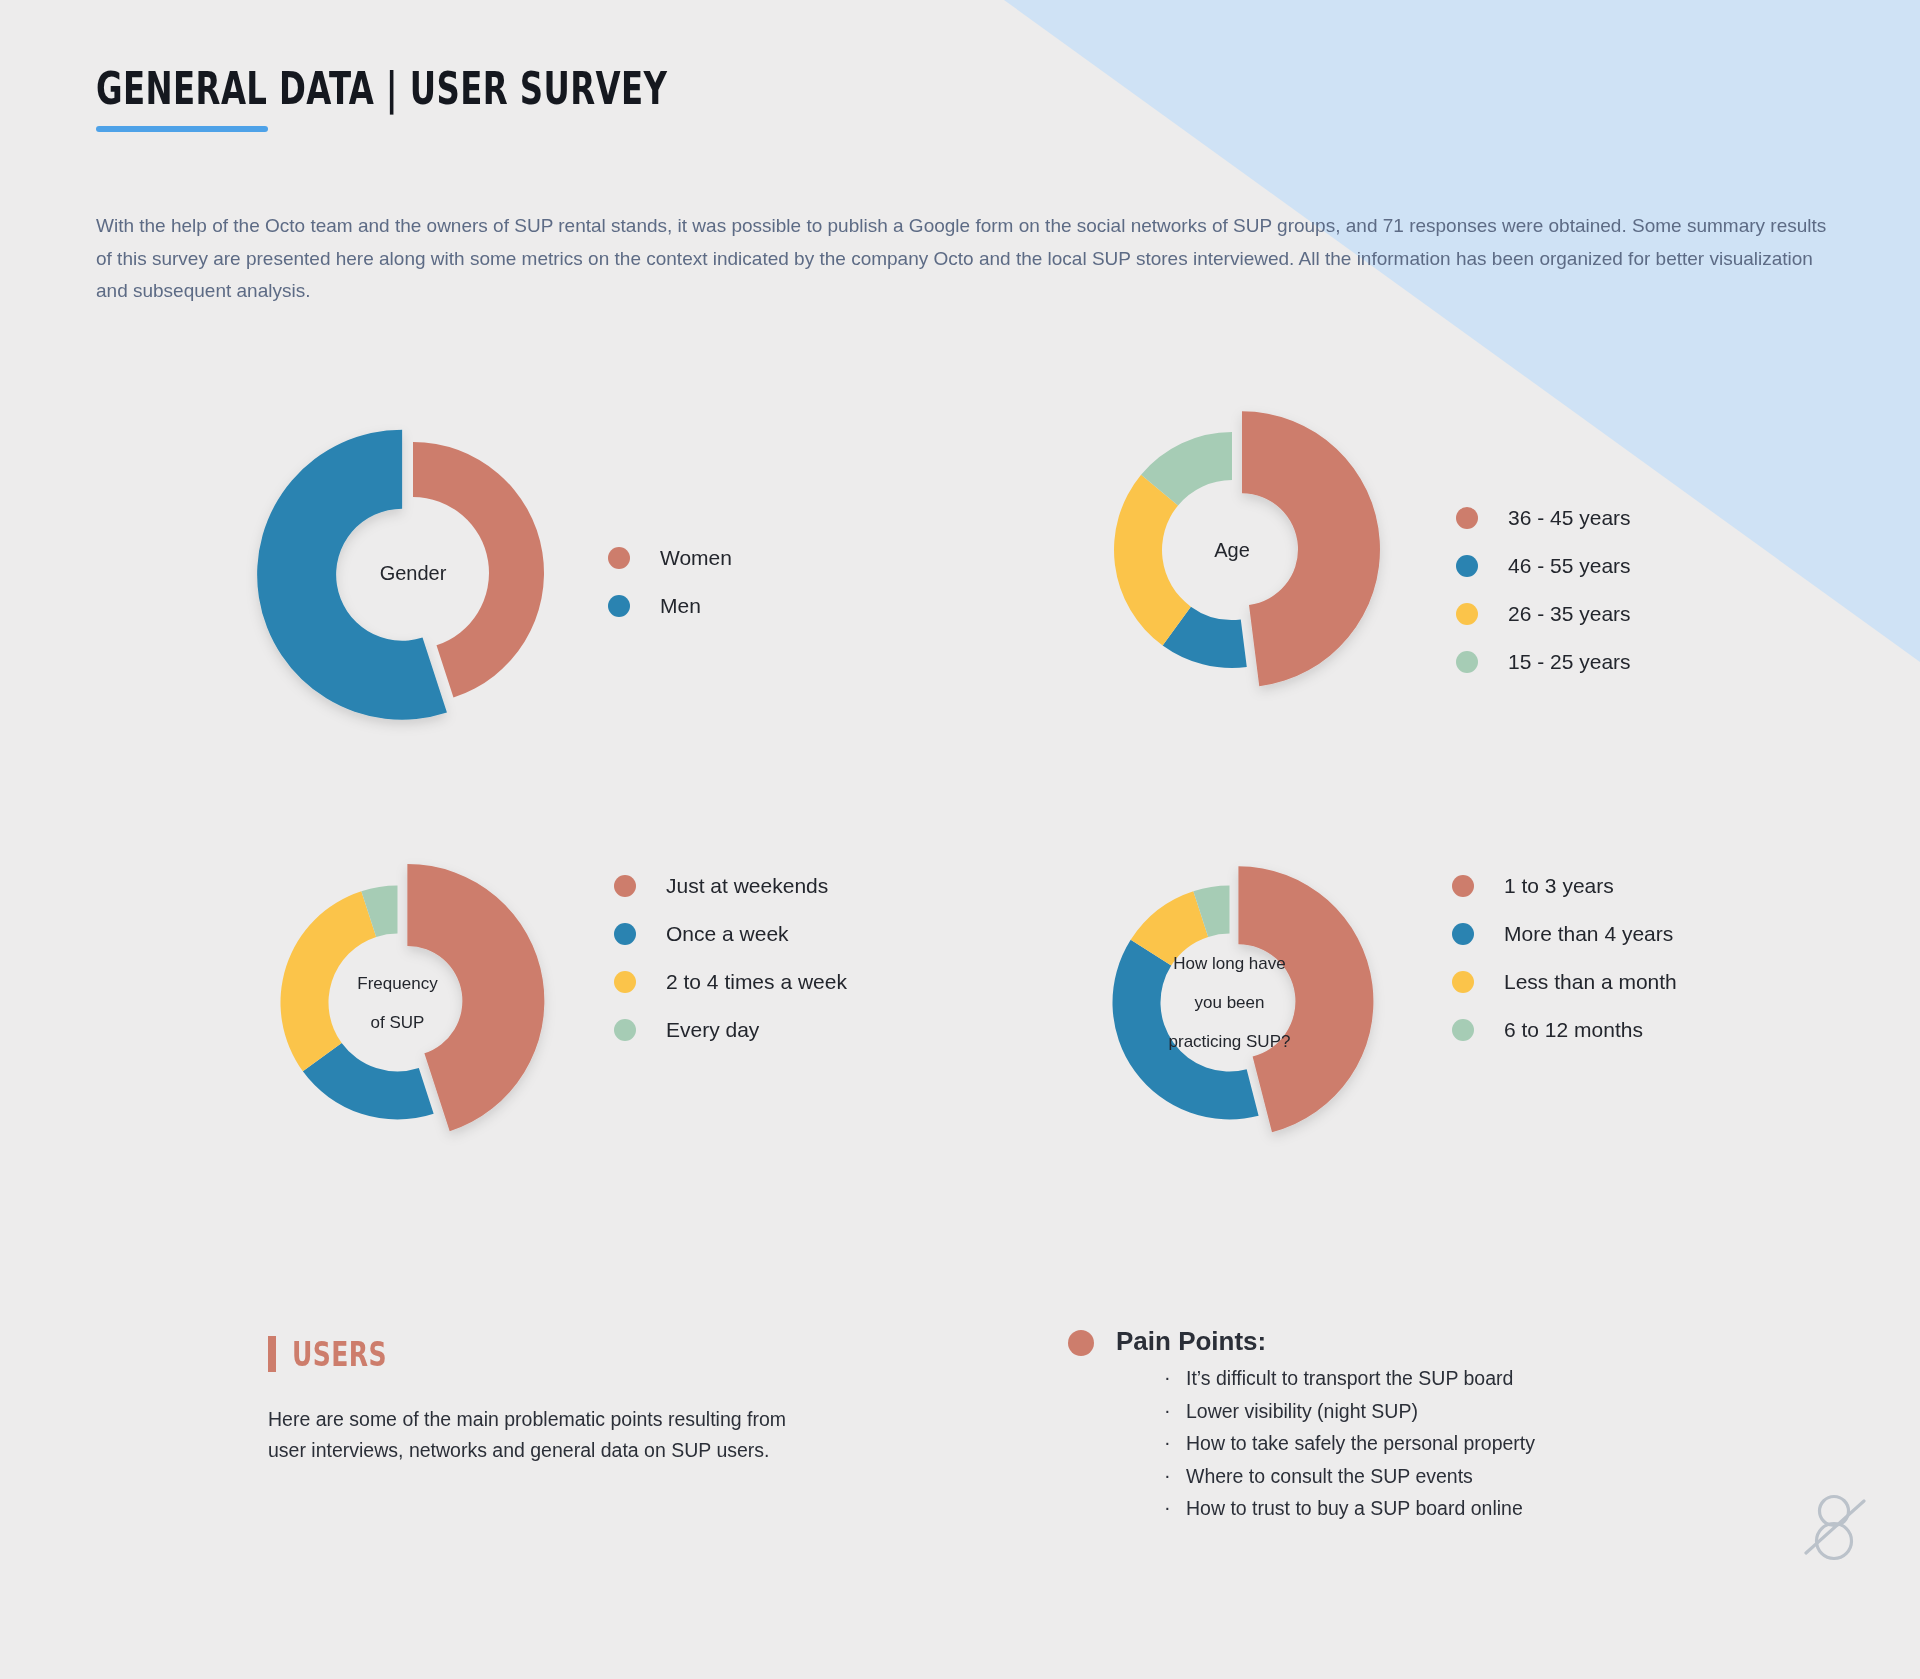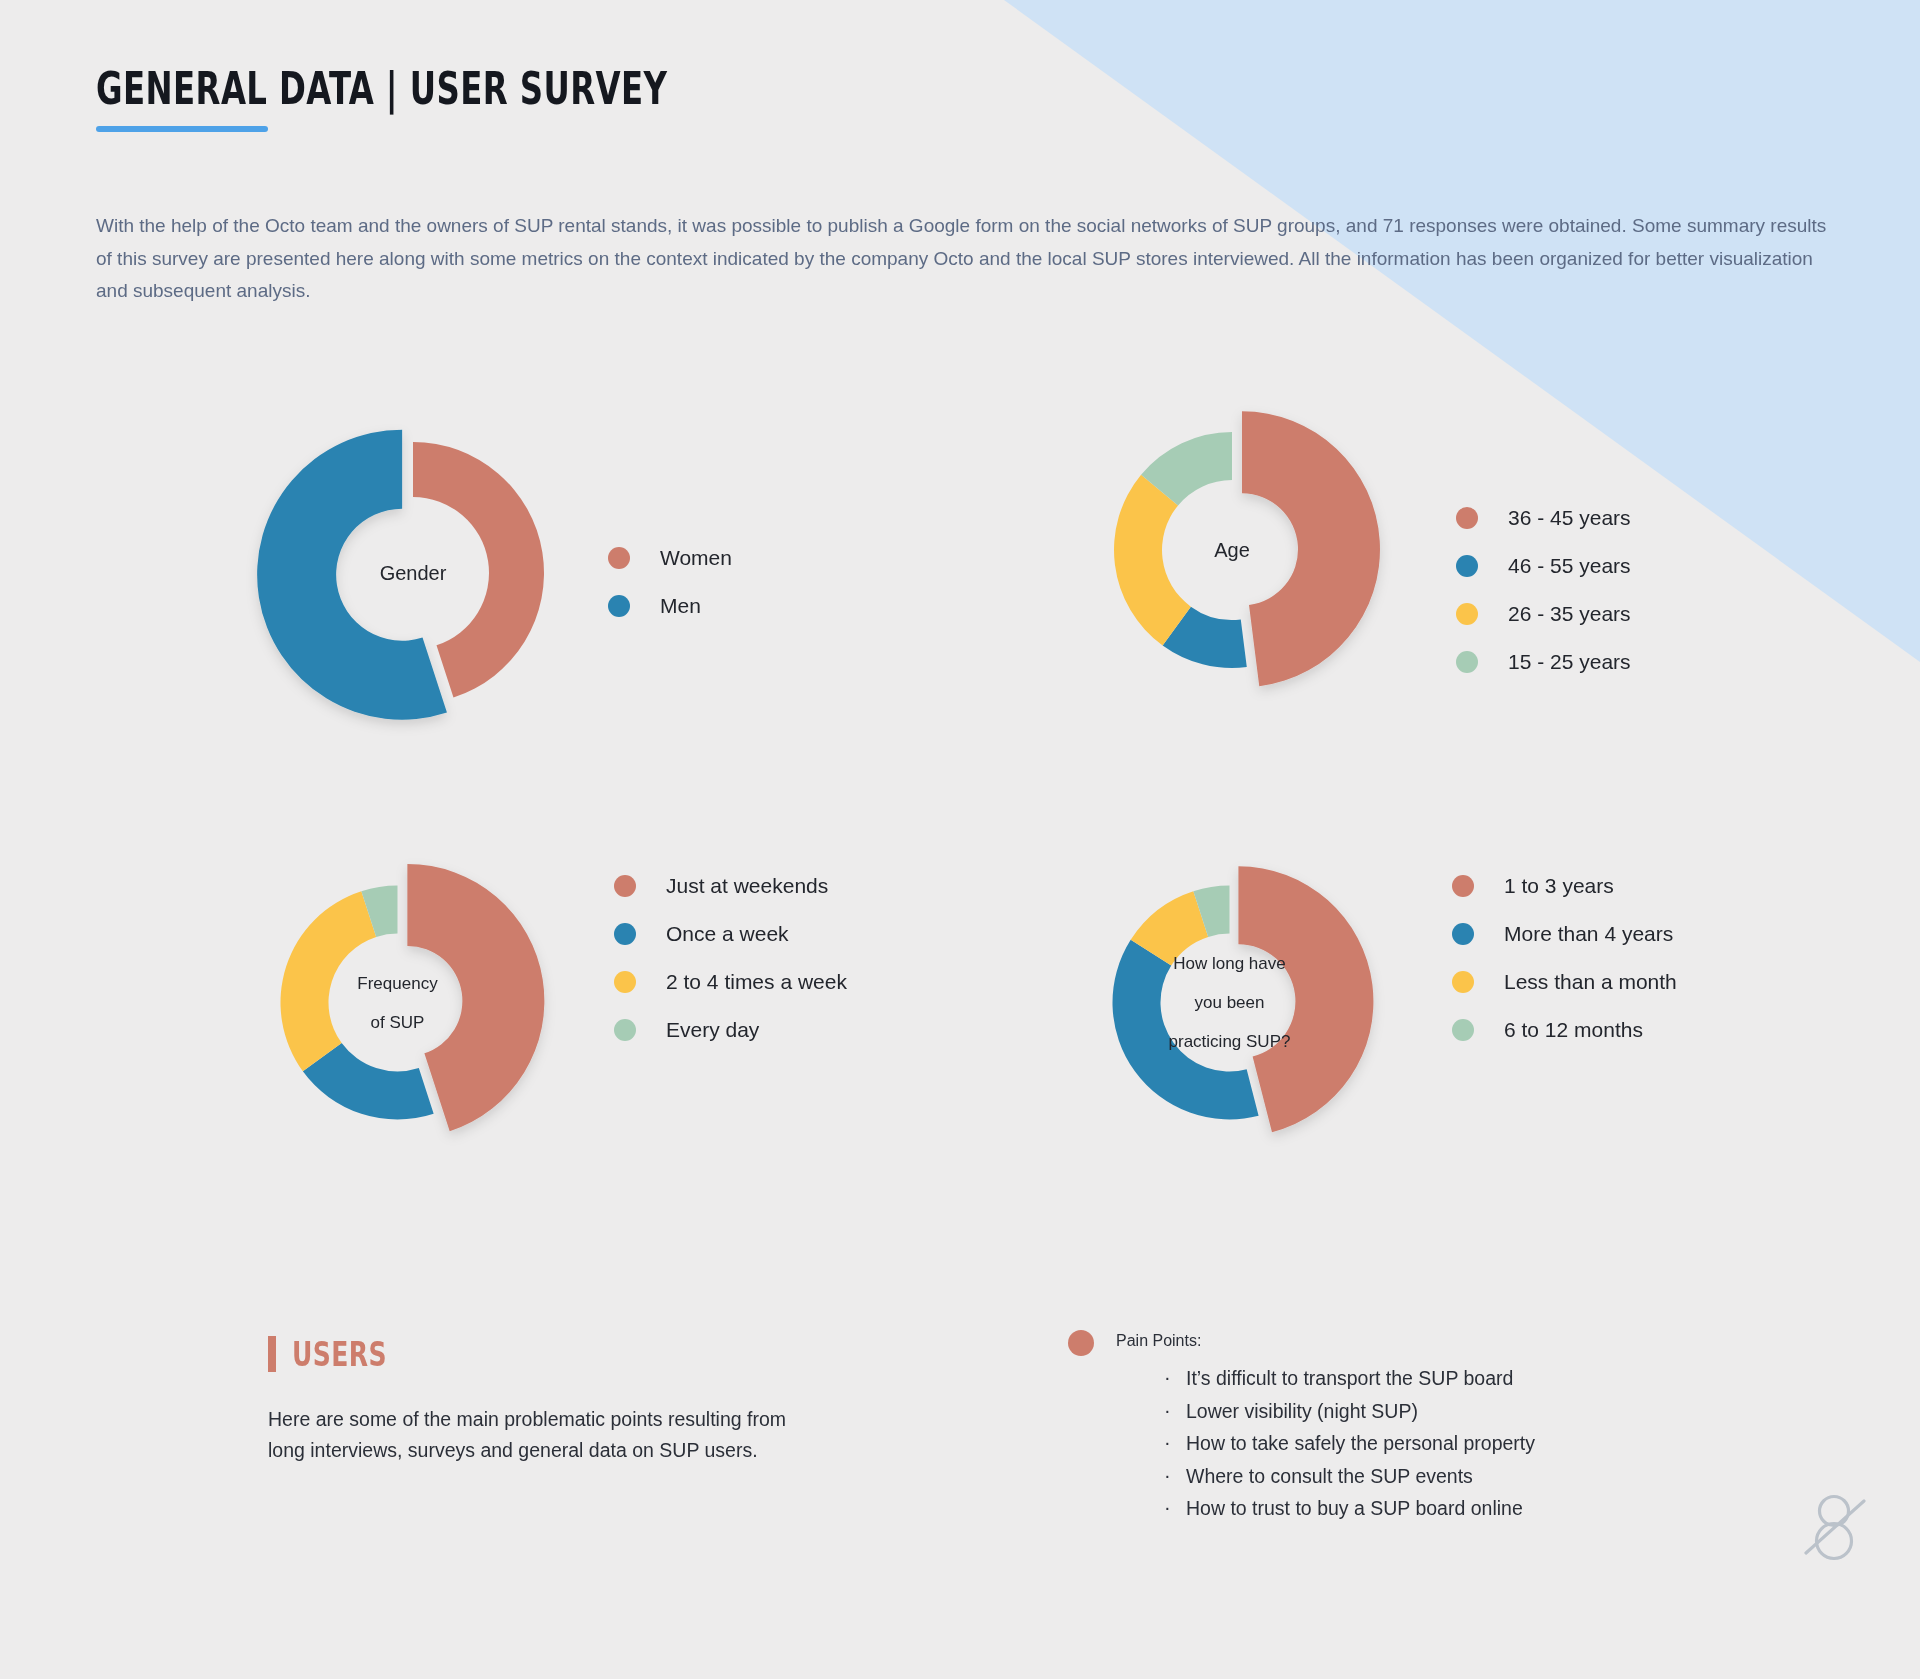--- a/index.html
+++ b/index.html
@@ -132,21 +132,21 @@
   .pain-block { position: absolute; left: 1068px; top: 1328px; z-index: 3; }
   .pain-head { display: flex; align-items: flex-start; }
   .pain-dot {
     width: 26px; height: 26px;
     border-radius: 50%;
     background: #cd7d6c;
     margin-right: 22px;
     flex: 0 0 auto;
     margin-top: 2px;
   }
-  .pain-title { font-size: 16px; color: #2b2f38; line-height: 26px; }
+  .pain-title { font-size: 26px; color: #2b2f38; line-height: 26px; font-weight: bold; }
   .pain-list { margin-top: 6px; margin-left: 96px; }
   .pain-item {
     font-size: 19.5px;
     line-height: 32.5px;
     color: #2b2f38;
     position: relative;
     padding-left: 22px;
   }
   .pain-item::before {
     content: "·";
@@ -320,21 +320,21 @@
         <span class="legend-dot" style="background: rgb(166, 204, 181);"></span>
         <span class="legend-label">6 to 12 months</span>
       </div>
     </div>
 
   <div class="users-block">
     <div class="users-heading">
       <div class="users-bar"></div>
       <div class="users-title">USERS</div>
     </div>
-    <div class="users-body">Here are some of the main problematic points resulting from long interviews, surveys and general data on SUP users.</div>
+    <div class="users-body">Here are some of the main problematic points resulting from user interviews, networks and general data on SUP users.</div>
   </div>
 
   <div class="pain-block">
     <div class="pain-head">
       <div class="pain-dot"></div>
       <div class="pain-title">Pain Points:</div>
     </div>
     <div class="pain-list">
         <div class="pain-item">It’s difficult to transport the SUP board</div>
         <div class="pain-item">Lower visibility (night SUP)</div>

